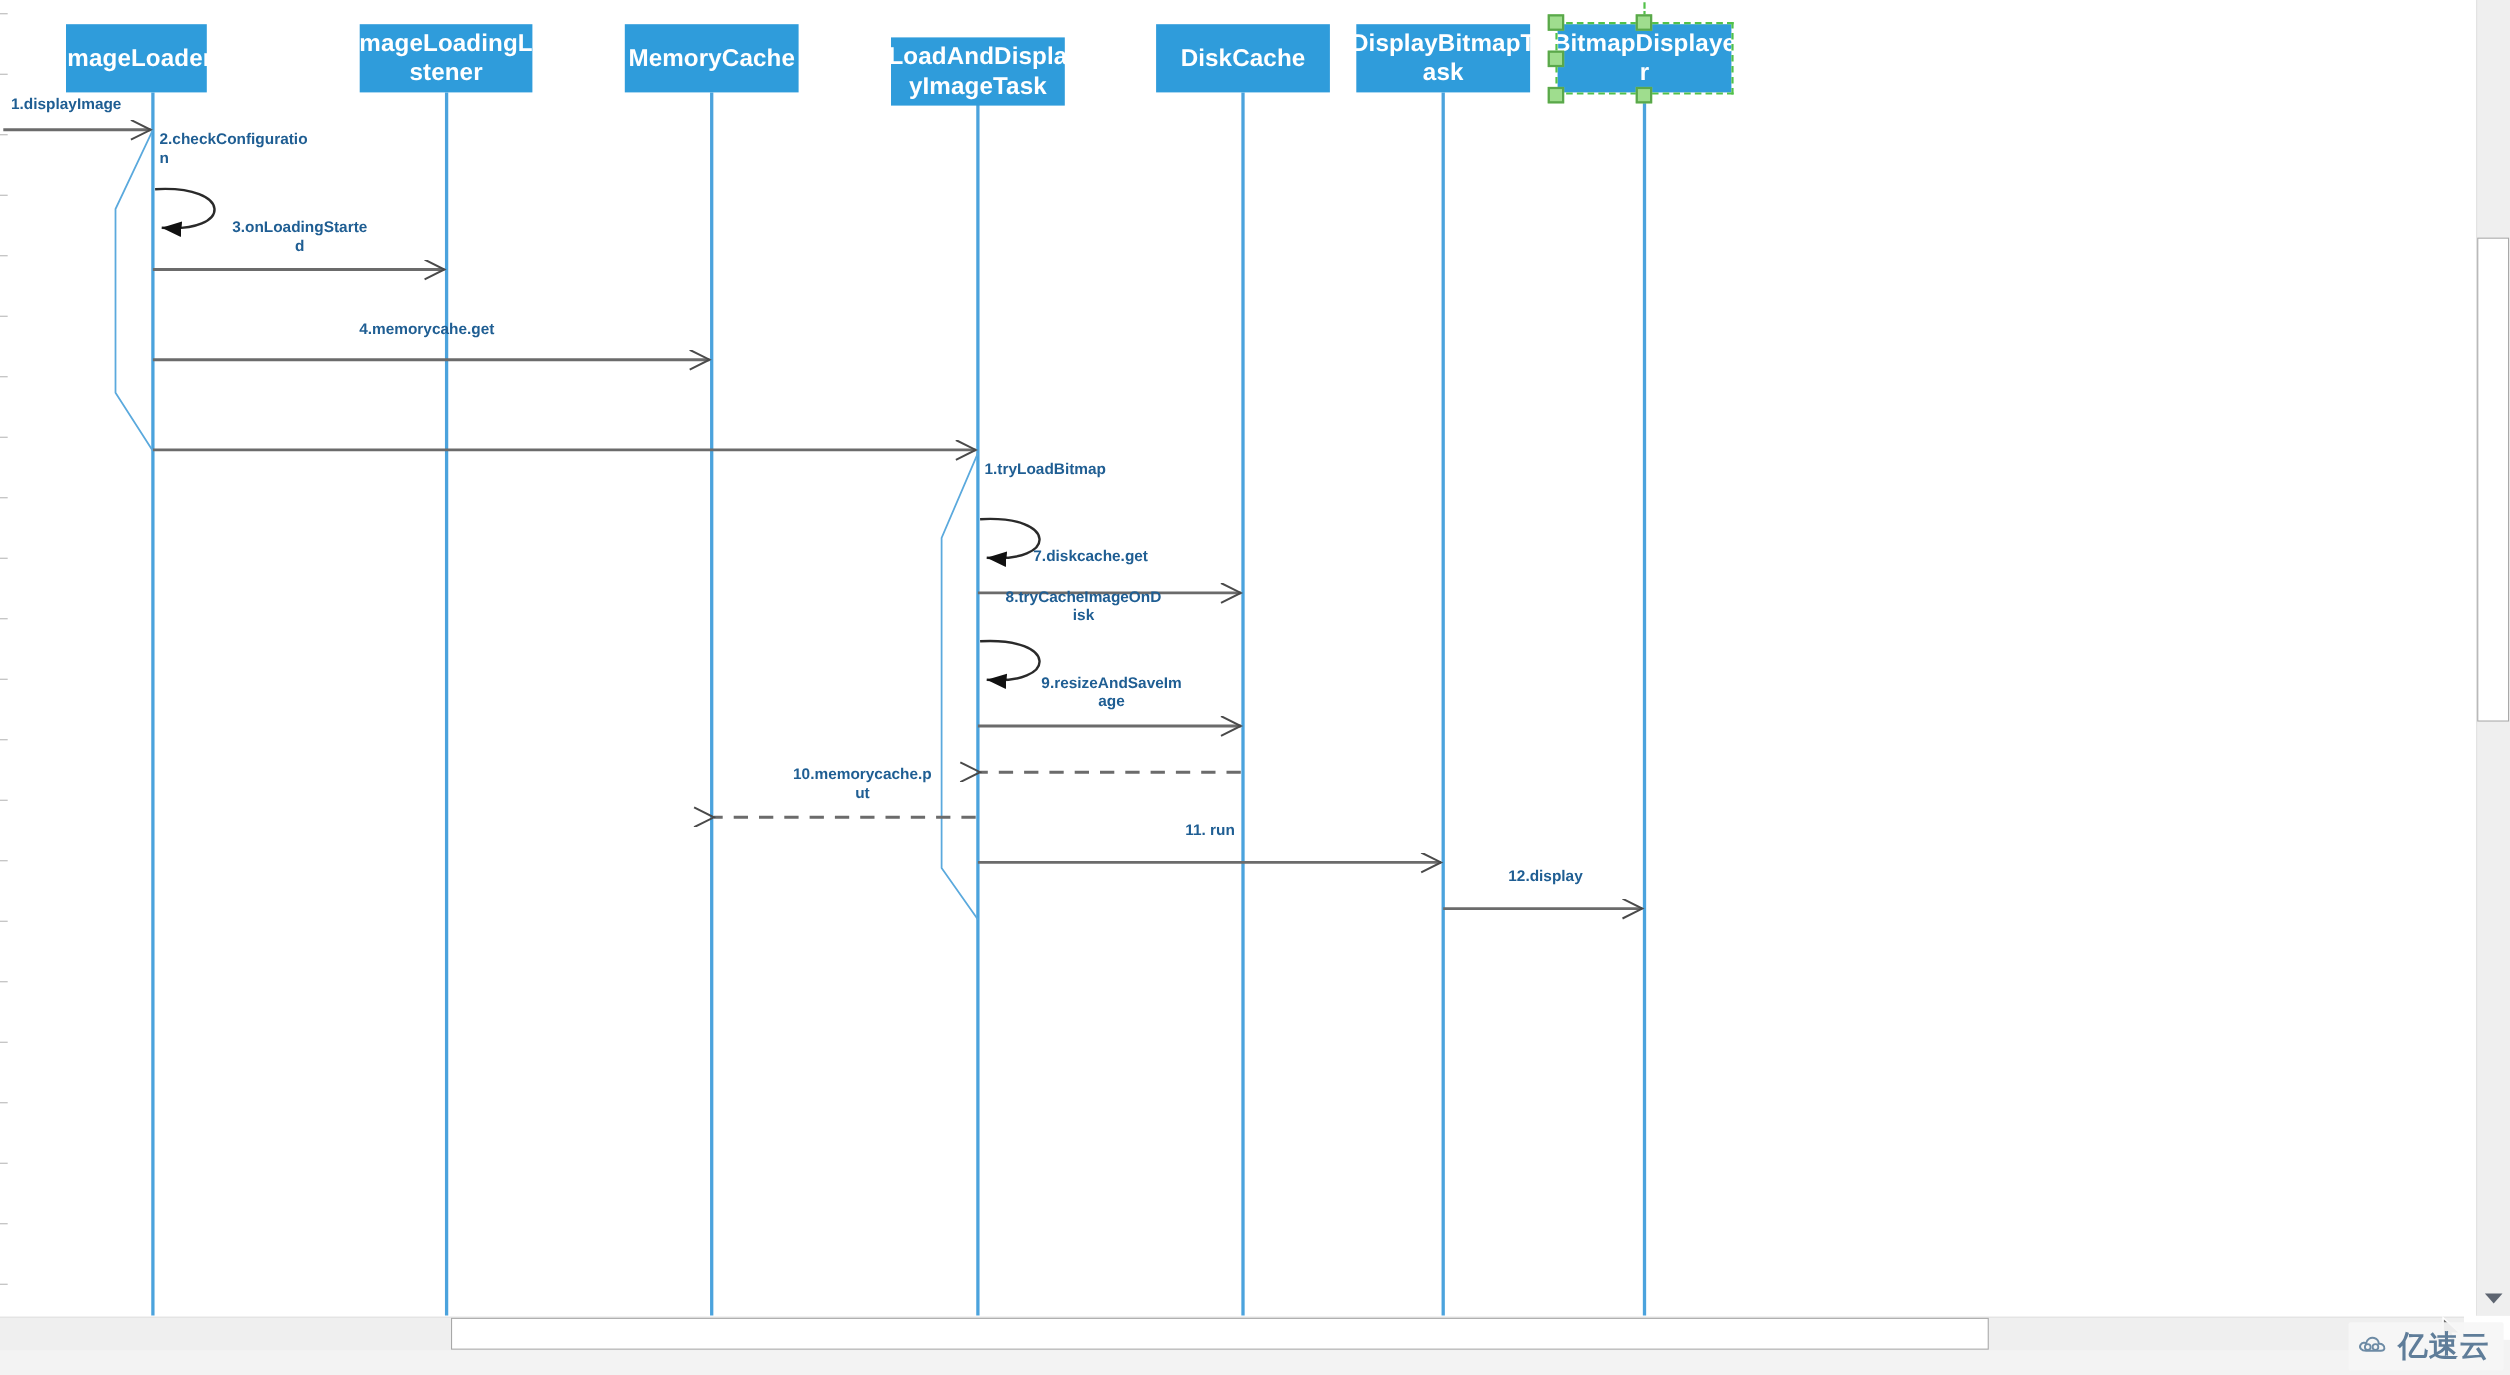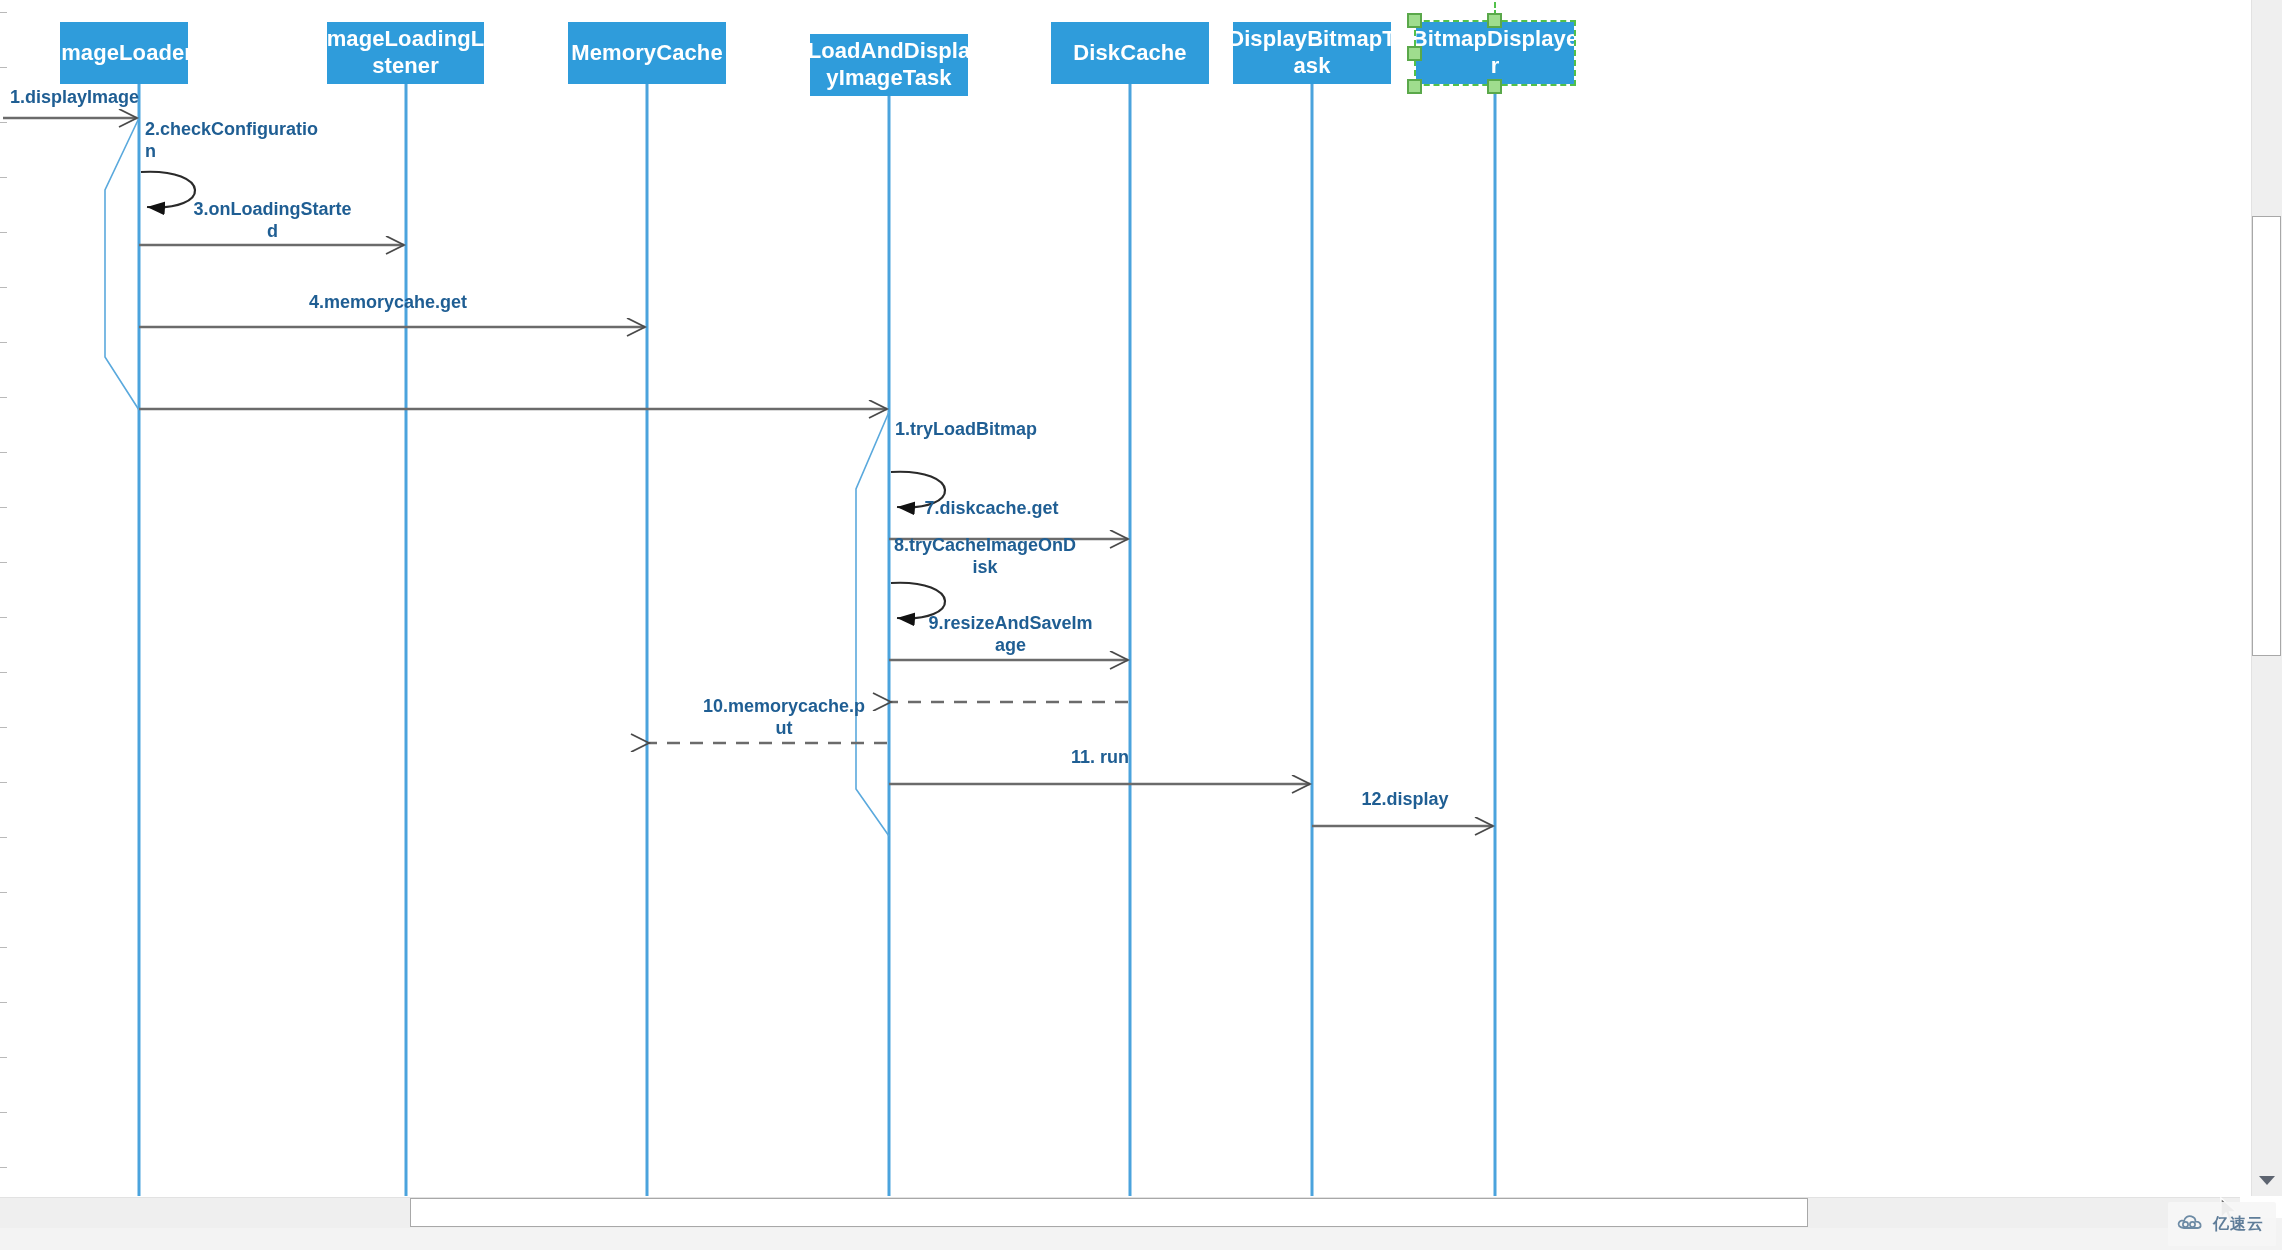--- a/index.html
+++ b/index.html
@@ -79,21 +79,21 @@
     position: absolute;
     width: 0;
     border-left: 2px dashed #52c14a;
     z-index: 5;
   }
 
   
   .msg-label {
     position: absolute;
     color: #1f5e93;
-    font-size: 18px;
+    font-size: 14px;
     font-weight: 600;
     line-height: 1.24;
     text-align: center;
     z-index: 3;
     white-space: pre-line;
   }
   .msg-label.left { text-align: left; }
 
   
   .scroll-h {
@@ -185,21 +185,21 @@
     padding: 2px 12px 2px 8px;
     background: rgba(246,246,246,0.92);
     display: flex;
     align-items: center;
     gap: 7px;
     z-index: 13;
     border-radius: 2px;
   }
   .watermark .wm-text {
     color: #5f7d99;
-    font-size: 16px;
+    font-size: 27px;
     font-weight: 600;
     letter-spacing: 1px;
   }
   .edge-fade-right {
     position: absolute;
     right: 30px; top: 0;
     width: 8px; height: 1196px;
     background: #ffffff;
     z-index: 2;
   }

